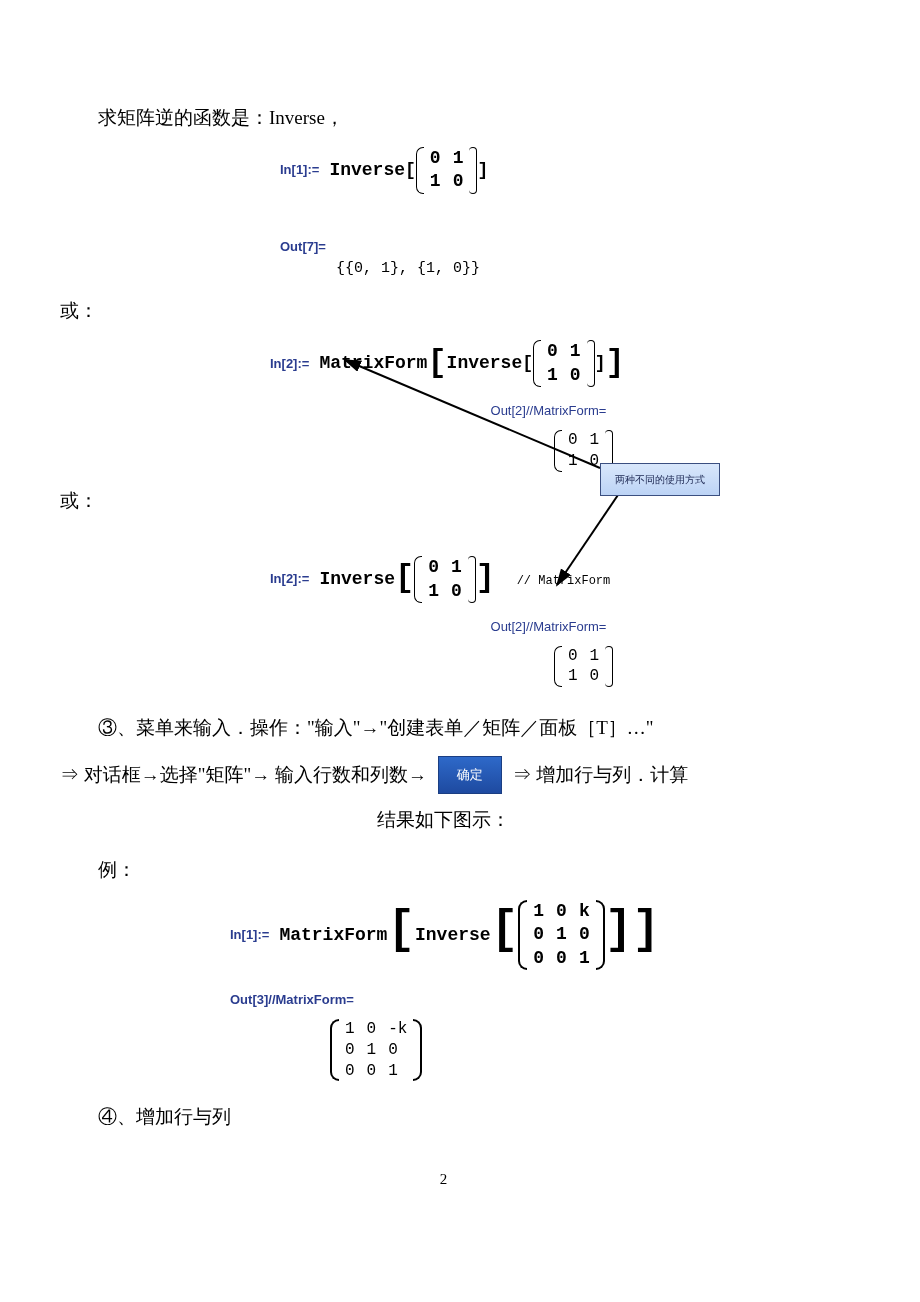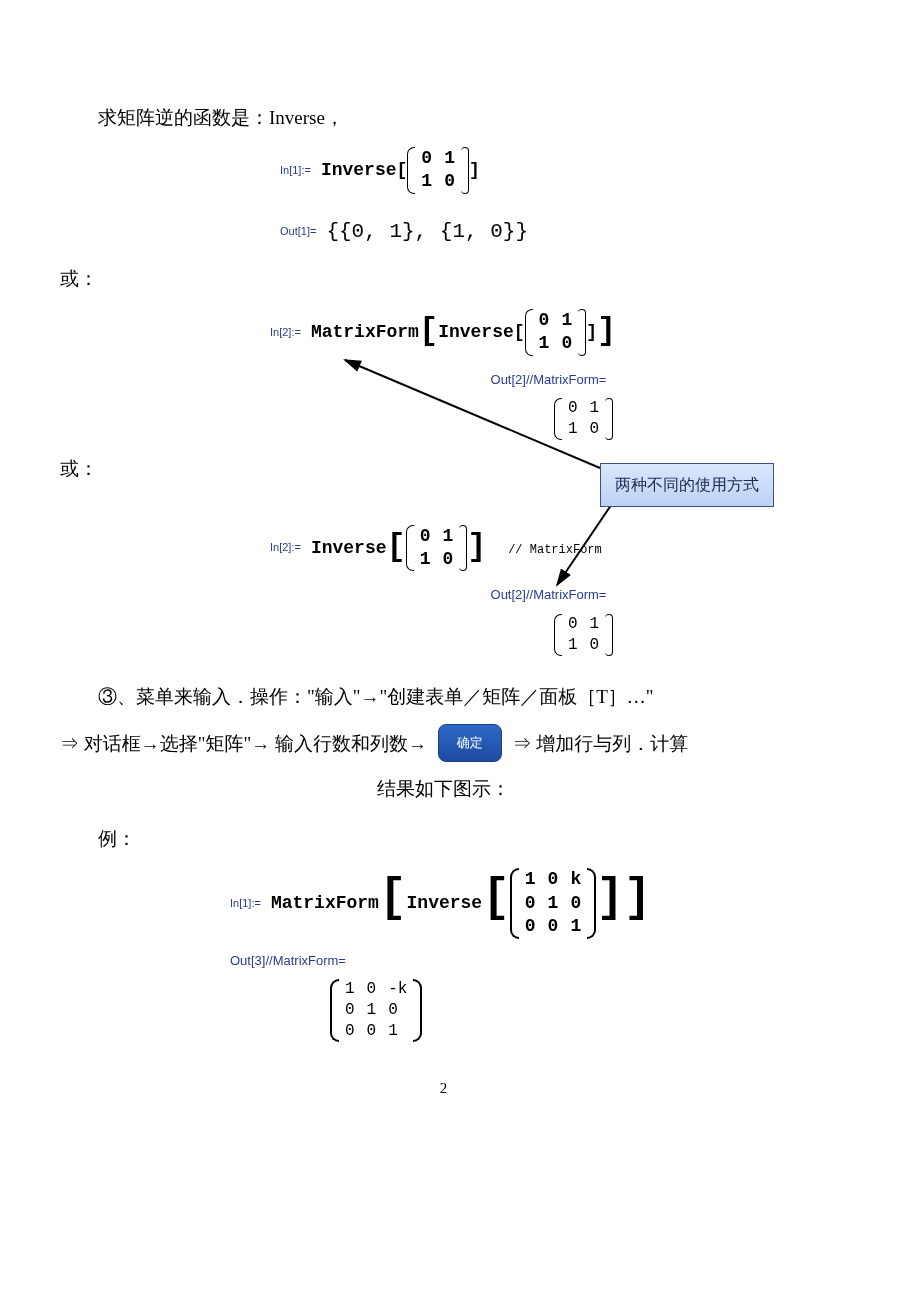--- a/index.html
+++ b/index.html
@@ -39,23 +39,24 @@
   .mma-block.shift2 { margin-left: 210px; text-align: center; }
 
   .mma-line {
     display: flex;
     align-items: center;
     gap: 6px;
   }
   .mma-cell-label {
     color: #2a3c8f;
     font-family: Verdana, Arial, sans-serif;
-    font-size: 11px;
+    font-size: 13px;
     white-space: nowrap;
     margin-right: 4px;
+    font-weight: bold;
   }
   .mma-code {
     font-weight: bold;
     font-size: 18px;
     white-space: nowrap;
   }
   .mma-comment {
     font-weight: normal;
     font-size: 12px;
   }
@@ -120,21 +121,21 @@
   .out-matrix-wrap {
     margin-top: 4px;
     margin-left: 70px;
   }
 
   .callout-box {
     position: absolute;
     background: linear-gradient(#d9e7fb, #bcd3f5);
     border: 1px solid #3b4f80;
     font-family: "SimSun", serif;
-    font-size: 16px;
+    font-size: 10px;
     padding: 6px 14px;
     color: #1a2550;
     white-space: nowrap;
   }
 
   .para {
     margin: 0.5em 0;
     text-align: left;
   }
   .para-double {
@@ -142,21 +143,21 @@
   }
   .inline-btn {
     display: inline-block;
     vertical-align: middle;
     background: linear-gradient(#2e69c9, #1e4aa0);
     border: 1px solid #1b3e82;
     color: #fff;
     font-family: "SimSun", serif;
     font-size: 13px;
     padding: 2px 18px 3px 18px;
-    border-radius: 8px;
+    border-radius: 0;
     margin: 0 6px;
     transform: translateY(-2px);
   }
 
   .page-num {
     text-align: center;
     margin-top: 30px;
     font-size: 15px;
   }
 </style>
@@ -193,22 +194,22 @@
             <span class="row">
                 <span>1</span>
                 <span>0</span>
               </span>
           </span>
           <span class="paren right"></span>
         </span>]
       </span>
     </div>
     <div class="mma-line" style="margin-top:16px;">
-      <span class="mma-cell-label">Out[1]=</span>
-      <span class="mma-plain" style="font-size:21px;">{{0, 1}, {1, 0}}</span>
+      <span class="mma-cell-label">Out[7]=</span>
+      <span class="mma-plain" style="font-size:15px;margin-top:43px;">{{0, 1}, {1, 0}}</span>
     </div>
   </div>
 
   <p class="para text-or">或：</p>
 
   <div class="mma-block shift2">
     <div class="mma-line">
       <span class="mma-cell-label">In[2]:=</span>
       <span class="mma-code">
         <span>MatrixForm</span><span class="sqbr">[</span><span>Inverse</span>[<span class="matrix paren2">
@@ -317,21 +318,21 @@
             <span class="row">
                 <span>0</span>
                 <span>0</span>
                 <span>1</span>
               </span>
           </span>
           <span class="paren right"></span>
         </span><span class="sqbr" style="font-size:46px;">]</span><span class="sqbr" style="font-size:46px;">]</span>
       </span>
     </div>
-    <div class="out-label" style="margin-top:8px;">Out[3]//MatrixForm=</div>
+    <div class="out-label" style="margin-top:16px;font-weight:bold;">Out[3]//MatrixForm=</div>
     <div class="out-matrix-wrap" style="margin-left:100px;">
       <span class="matrix">
         <span class="paren"></span>
         <span class="cells">
           <span class="row">
               <span>1</span>
               <span>0</span>
               <span>-k</span>
             </span>
           <span class="row">
@@ -343,16 +344,17 @@
               <span>0</span>
               <span>0</span>
               <span>1</span>
             </span>
         </span>
         <span class="paren right"></span>
       </span>
     </div>
   </div>
 
+  <p class="para indent" style="margin-top:16px;">④、增加行与列</p>
 
   <div class="page-num">2</div>
 
 </div>
 
 </body></html>

